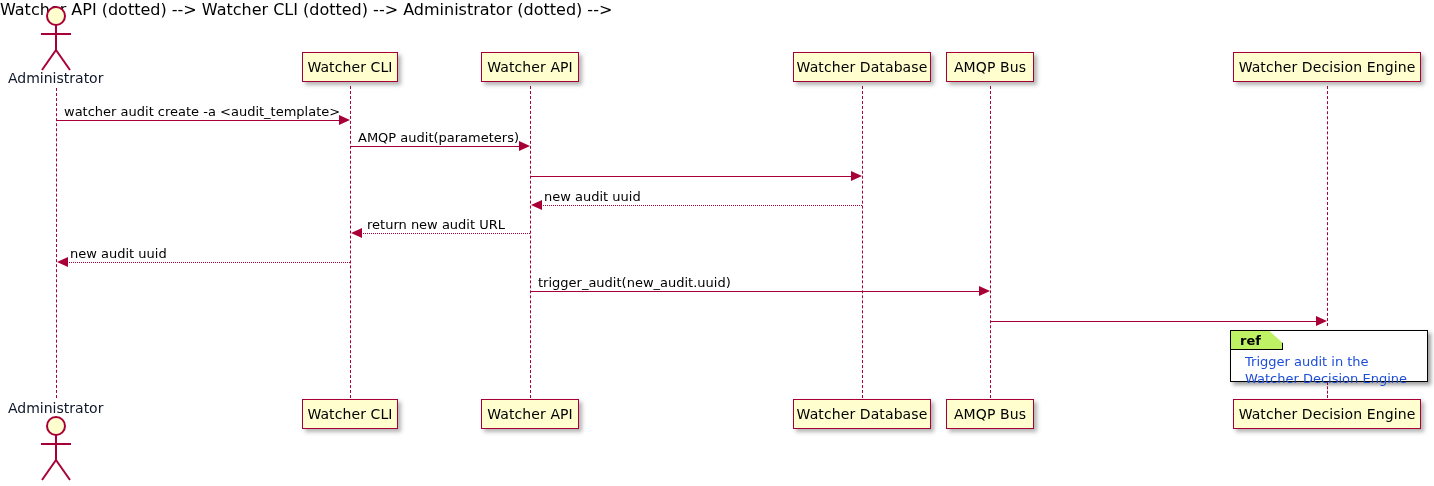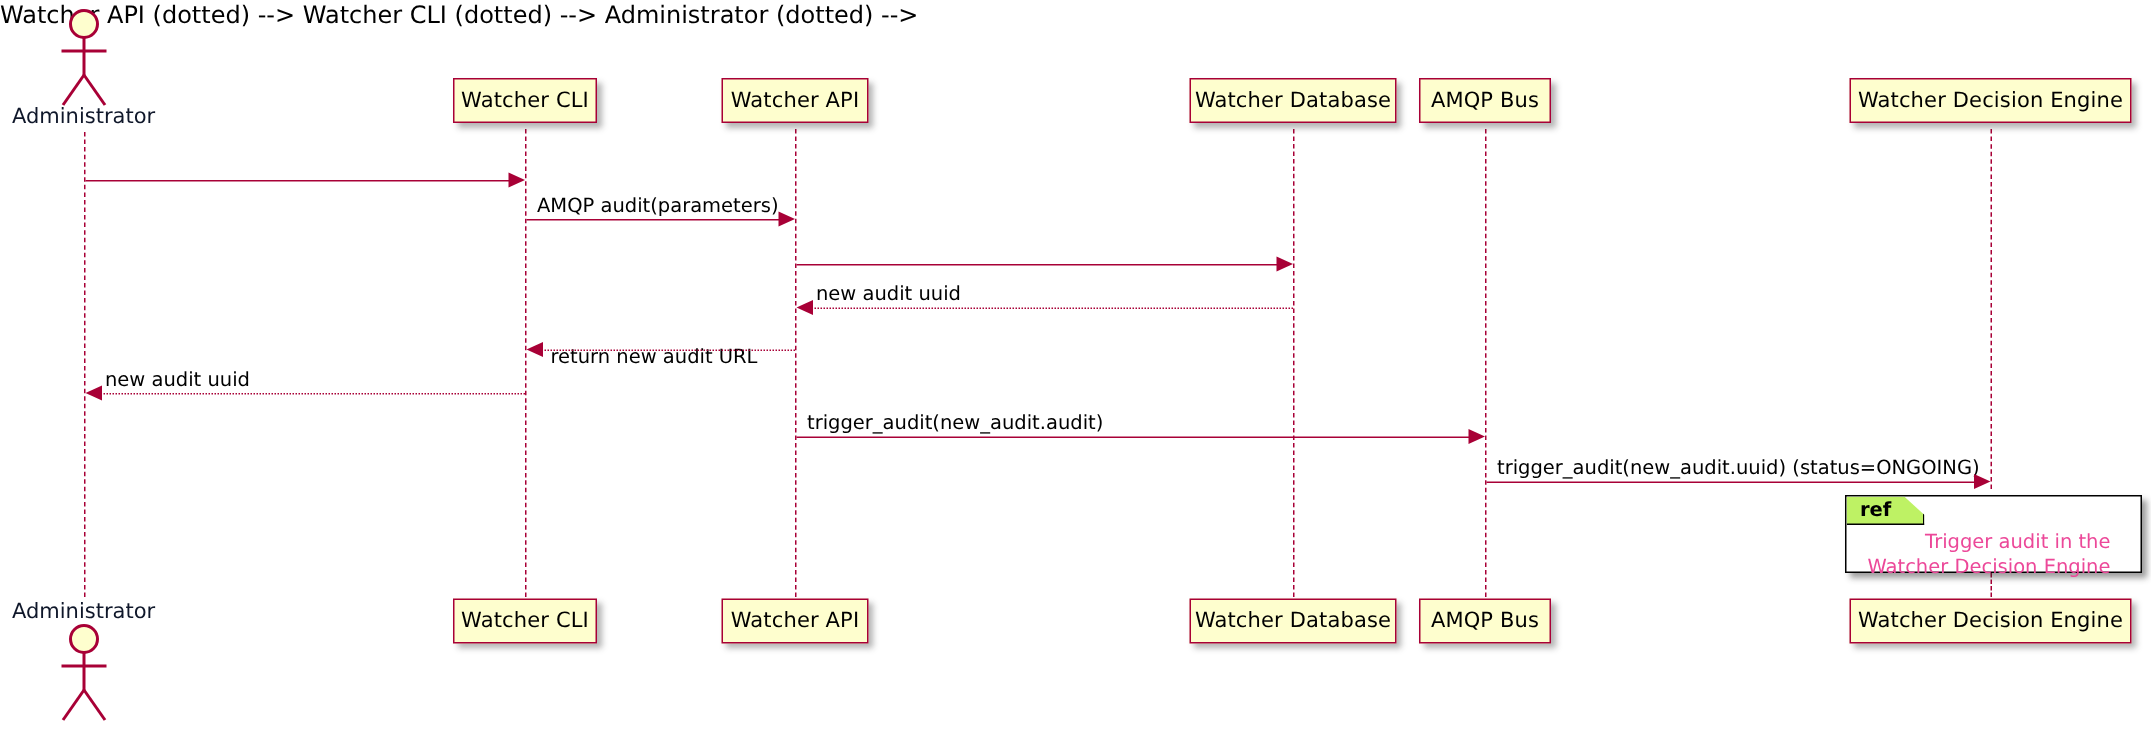--- a/index.html
+++ b/index.html
@@ -102,24 +102,23 @@
     display: flex;
     align-items: center;
     padding-left: 9px;
     box-sizing: border-box;
   }
   .ref-text {
     position: absolute;
     left: 14px;
     top: 22px;
     font-size: 13px;
-    color: #ec4899;
+    color: #1d4ed8;
     line-height: 17px;
     white-space: pre-line;
-    text-align: right;
   }
 </style>
 </head>
 <body>
 
 <div id="diagram">
 
   
   <div class="lifeline" style="left:56px;  top:88px;  height:310px;"></div>
   <div class="lifeline" style="left:350px; top:86px;  height:312px;"></div>
@@ -146,54 +145,54 @@
 
   <div class="participant" style="left:302px;  top:52px; width:96px;  height:30px;">Watcher CLI</div>
   <div class="participant" style="left:481px;  top:52px; width:98px;  height:30px;">Watcher API</div>
   <div class="participant" style="left:793px;  top:52px; width:138px; height:30px;">Watcher Database</div>
   <div class="participant" style="left:946px;  top:52px; width:88px;  height:30px;">AMQP Bus</div>
   <div class="participant" style="left:1233px; top:52px; width:188px; height:30px;">Watcher Decision Engine</div>
 
   
 
   
+  <div class="msg-label" style="left:64px; top:105px;">watcher audit create -a &lt;audit_template&gt;</div>
   <div class="msg-line" style="left:57px; top:120px; width:283px;"></div>
   <div class="arrowhead right" style="left:339px; top:115px;"></div>
 
   
   <div class="msg-label" style="left:358px; top:131px;">AMQP audit(parameters)</div>
   <div class="msg-line" style="left:351px; top:146px; width:169px;"></div>
   <div class="arrowhead right" style="left:519px; top:141px;"></div>
 
   
   <div class="msg-line" style="left:531px; top:176px; width:321px;"></div>
   <div class="arrowhead right" style="left:851px; top:171px;"></div>
 
    Watcher API (dotted) --&gt;
   <div class="msg-label" style="left:544px; top:190px;">new audit uuid</div>
   <div class="msg-line dotted" style="left:541px; top:205px; width:321px;"></div>
   <div class="arrowhead left" style="left:531px; top:200px;"></div>
 
    Watcher CLI (dotted) --&gt;
-  <div class="msg-label" style="left:367px; top:218px;margin-top:14px;">return new audit URL</div>
+  <div class="msg-label" style="left:367px; top:218px;">return new audit URL</div>
   <div class="msg-line dotted" style="left:361px; top:233px; width:169px;"></div>
   <div class="arrowhead left" style="left:351px; top:228px;"></div>
 
    Administrator (dotted) --&gt;
   <div class="msg-label" style="left:70px; top:247px;">new audit uuid</div>
   <div class="msg-line dotted" style="left:67px; top:262px; width:283px;"></div>
   <div class="arrowhead left" style="left:57px; top:257px;"></div>
 
   
-  <div class="msg-label" style="left:538px; top:276px;">trigger_audit(new_audit.audit)</div>
+  <div class="msg-label" style="left:538px; top:276px;">trigger_audit(new_audit.uuid)</div>
   <div class="msg-line" style="left:531px; top:291px; width:449px;"></div>
   <div class="arrowhead right" style="left:979px; top:286px;"></div>
 
   
-  <div class="msg-label" style="left:998px; top:306px;">trigger_audit(new_audit.uuid) (status=ONGOING)</div>
   <div class="msg-line" style="left:991px; top:321px; width:326px;"></div>
   <div class="arrowhead right" style="left:1316px; top:316px;"></div>
 
   
   <div class="ref-box" style="left:1230px; top:330px; width:198px; height:52px;">
     <div class="ref-tab" style="width:52px;">ref</div>
     <div class="ref-text">Trigger audit in the
 Watcher Decision Engine</div>
   </div>
 

